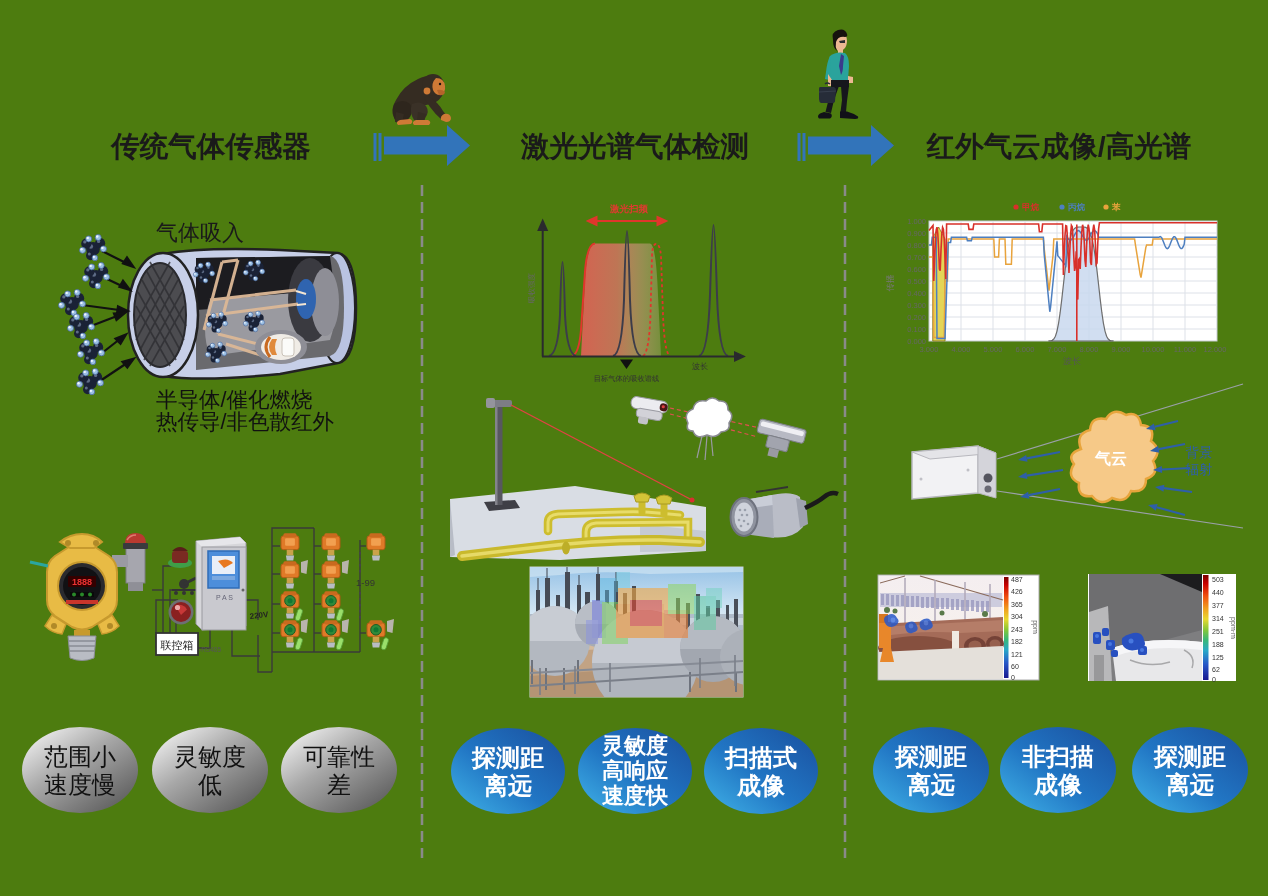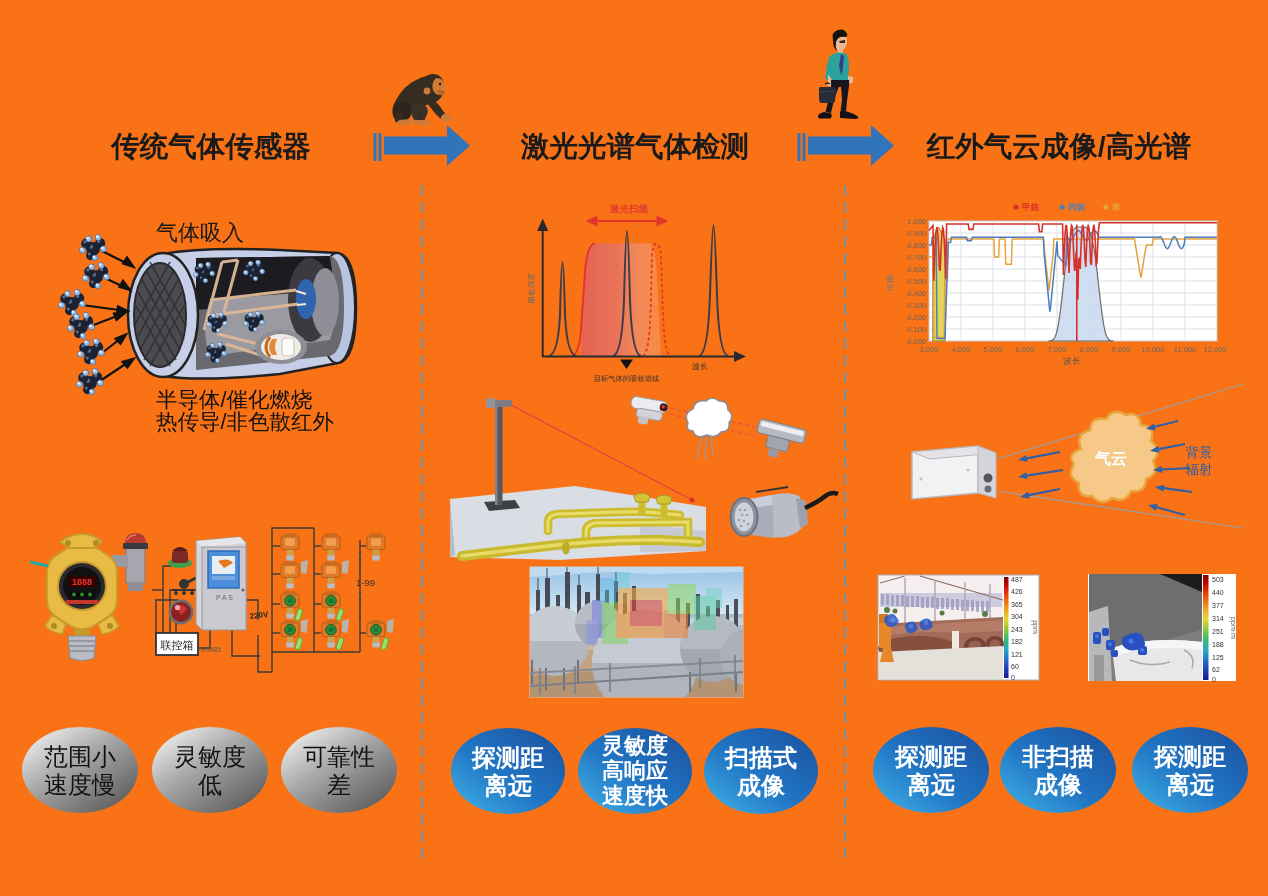--- a/index.html
+++ b/index.html
@@ -1,16 +1,16 @@
 <!DOCTYPE html>
 <html><head>
 <meta charset="utf-8">
 <style>
   html,body{margin:0;padding:0;background:#fff;}
-  #page{position:relative;width:1268px;height:896px;background:#f97316;overflow:hidden;
+  #page{position:relative;width:1268px;height:896px;background:#4d7c0f;overflow:hidden;
         font-family:"Liberation Sans",sans-serif;}
 </style>
 </head>
 <body>
 <div id="page">
 <svg width="1268" height="896" viewBox="0 0 1268 896">
 <defs>
   <linearGradient id="grayOval" x1="0" y1="0" x2="0.9" y2="1">
     <stop offset="0" stop-color="#ffffff"></stop>
     <stop offset="0.45" stop-color="#a8a8a8"></stop>

